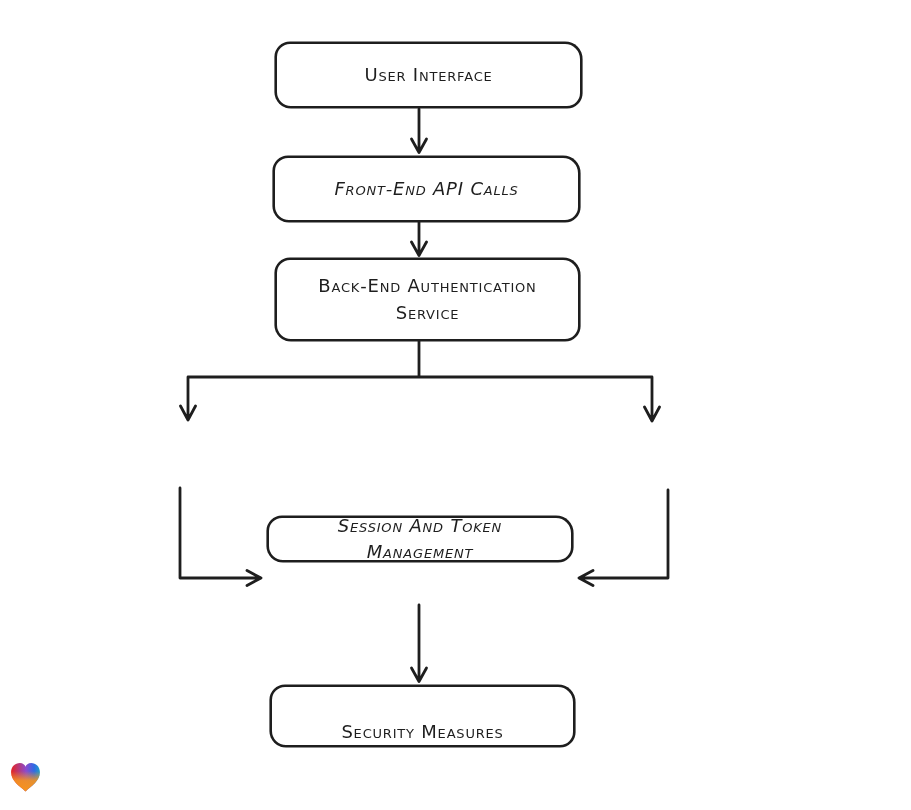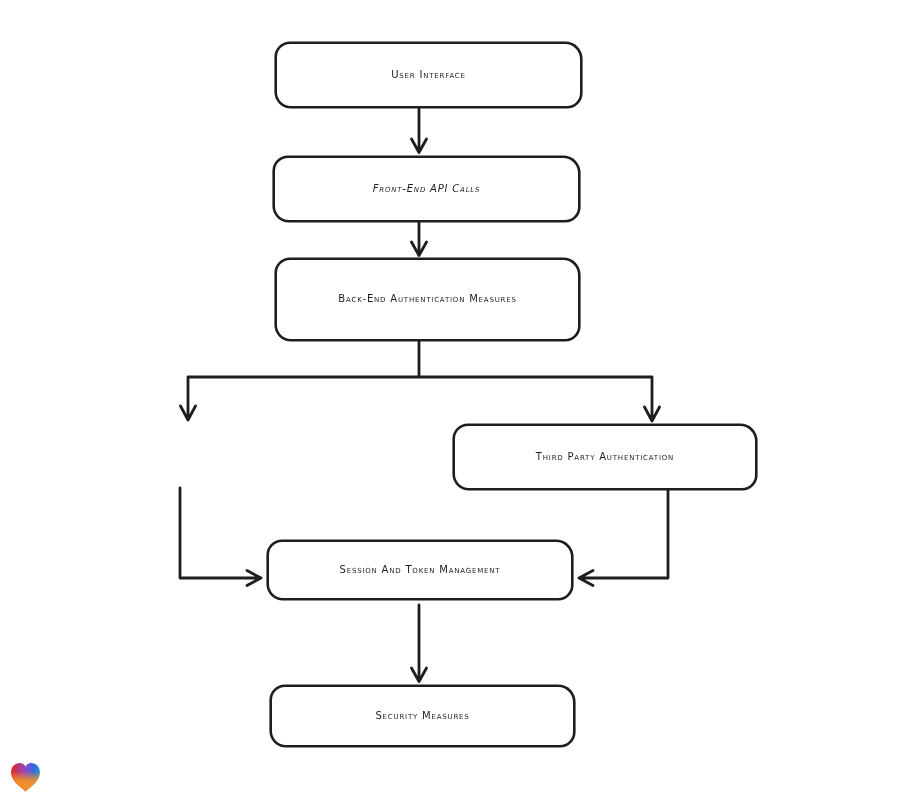--- a/index.html
+++ b/index.html
@@ -29,21 +29,21 @@
     position: absolute;
     background: #ffffff;
     border: 2.7px solid #1e1e1e;
     border-radius: 15px 17px 15px 16px;
     box-shadow: 0 0 0 0.6px #1e1e1e;
     display: flex;
     align-items: center;
     justify-content: center;
     text-align: center;
     color: #1e1e1e;
-    font-size: 10px;
+    font-size: 18px;
     font-variant: small-caps;
     letter-spacing: 0.8px;
     line-height: 1.45;
   }
   .node .lbl { display: inline-block; }
   .node.wrap3 .lbl { max-width: 245px; }
   .node.wrap6 .lbl { max-width: 205px; }
   .logo {
     position: absolute;
     left: 9px;
@@ -75,33 +75,30 @@
 
   <div class="node" style="left:275px; top:42px; width:307px; height:66px;">
     <span class="lbl">User Interface</span>
   </div>
 
   <div class="node" style="left:273px; top:156px; width:307px; height:66px;font-style:italic;">
     <span class="lbl">Front-End API Calls</span>
   </div>
 
   <div class="node wrap3" style="left:275px; top:258px; width:305px; height:83px;">
-    <span class="lbl">Back-End Authentication Measures</span>
+    <span class="lbl">Back-End Authentication Service</span>
   </div>
 
 
-  <div class="node" style="left:453px; top:424px; width:304px; height:66px;">
-    <span class="lbl">Third Party Authentication</span>
-  </div>
 
-  <div class="node wrap6" style="left:267px; top:540px; width:306px; height:60px;">
+  <div class="node wrap6" style="left:267px; top:516px; width:306px; height:46px;font-style:italic;">
     <span class="lbl">Session And Token Management</span>
   </div>
 
-  <div class="node" style="left:270px; top:685px; width:305px; height:62px;">
+  <div class="node" style="left:270px; top:685px; width:305px; height:62px;align-items:flex-end;">
     <span class="lbl">Security Measures</span>
   </div>
 
   <div class="logo">
     <svg width="33" height="32" viewBox="0 0 32 30" xmlns="http://www.w3.org/2000/svg">
       <defs>
         <linearGradient id="heartH" x1="0" y1="0" x2="1" y2="0">
           <stop offset="0" stop-color="#e5231f"></stop>
           <stop offset="0.52" stop-color="#8a4bd0"></stop>
           <stop offset="0.8" stop-color="#2f6be4"></stop>

